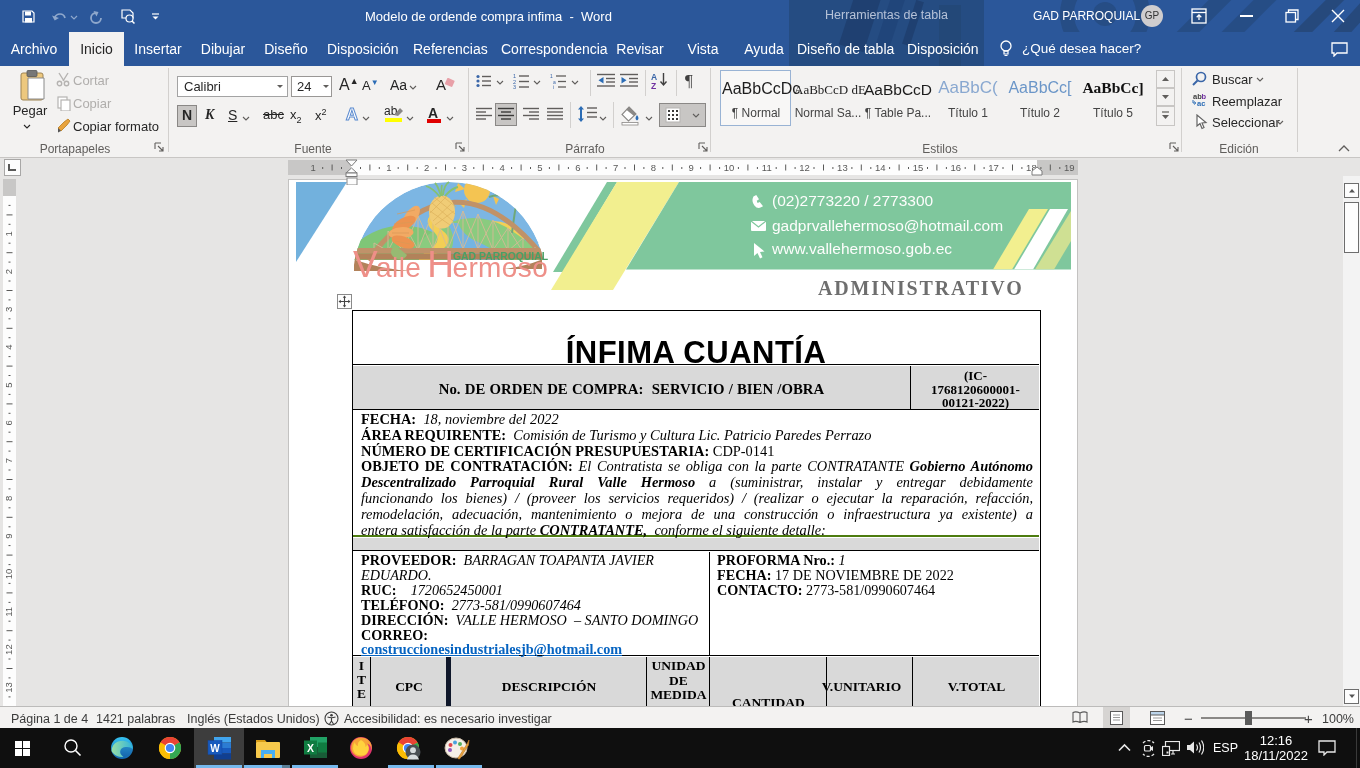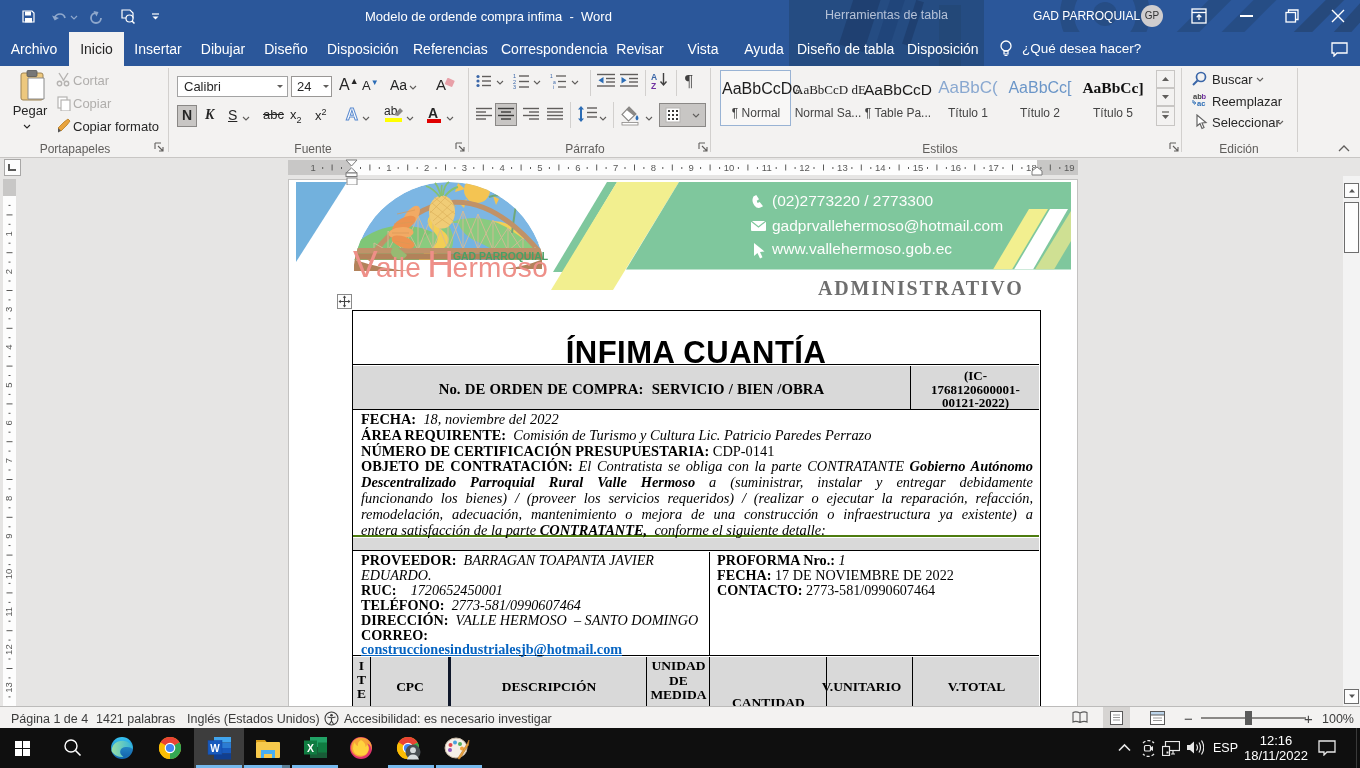--- a/index.html
+++ b/index.html
@@ -738,21 +738,21 @@
       <div style="color:#0563c1;font-weight:bold;text-decoration:underline;">construccionesindustrialesjb@hotmail.com</div>
     </div>
     <div class="abs" style="left:358px;top:0;width:328px;height:104px;padding:1px 4px 0 6px;">
       <div><b>PROFORMA Nro.:</b> <i>1</i></div>
       <div><b>FECHA:</b> 17 DE NOVIEMBRE DE 2022</div>
       <div><b>CONTACTO:</b> 2773-581/0990607464</div>
     </div>
   </div>
   <div class="abs" style="left:0;top:346px;width:686px;height:50px;background:#d9d9d9;font-weight:bold;font-size:13.5px;">
     <div class="abs" style="left:0;top:0;width:18px;height:50px;border-right:1px solid #000;text-align:center;line-height:14px;padding-top:2px;">I<br>T<br>E</div>
-    <div class="abs" style="left:19px;top:0;width:79px;height:50px;border-right:3px solid #0f172a;text-align:center;padding-top:22px;">CPC</div>
+    <div class="abs" style="left:19px;top:0;width:79px;height:50px;border-right:5px solid #0f172a;text-align:center;padding-top:22px;">CPC</div>
     <div class="abs" style="left:99px;top:0;width:195px;height:50px;border-right:1px solid #000;text-align:center;padding-top:22px;">DESCRIPCIÓN</div>
     <div class="abs" style="left:295px;top:0;width:62px;height:50px;border-right:1px solid #000;text-align:center;line-height:14.5px;padding-top:2px;">UNIDAD<br>DE<br>MEDIDA</div>
     <div class="abs" style="left:358px;top:0;width:116px;height:50px;border-right:1px solid #000;text-align:center;padding-top:38px;">CANTIDAD</div>
     <div class="abs" style="left:458px;top:0;width:102px;height:50px;border-right:1px solid #000;text-align:center;padding-top:22px;">V.UNITARIO</div>
     <div class="abs" style="left:561px;top:0;width:125px;height:50px;text-align:center;padding-top:22px;">V.TOTAL</div>
   </div>
 </div>
 
 </div>
 

